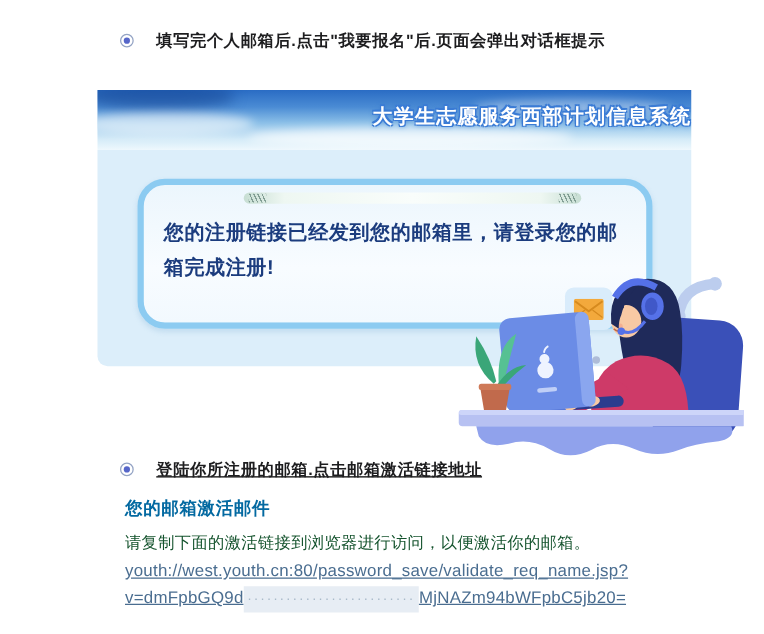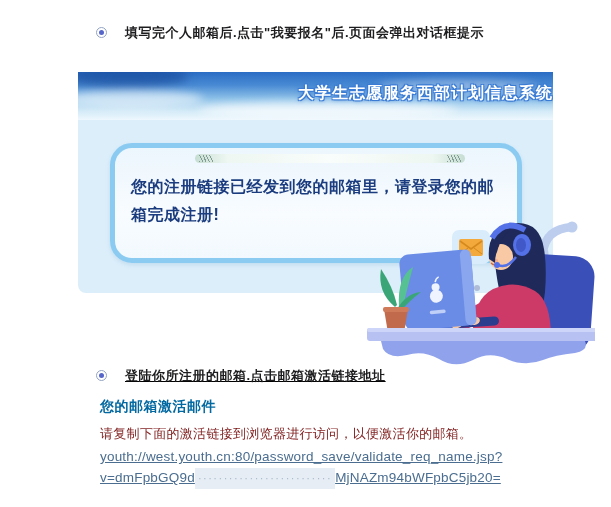--- a/index.html
+++ b/index.html
@@ -46,21 +46,21 @@
                  font-size:16px; font-weight:bold; color:#1b3c7e; line-height:28px; letter-spacing:0.5px; }
   .env-bubble { position:absolute; left:337px; top:82px; width:38px; height:34px;
                 background:#d9ecfb; border-radius:7px; display:flex; align-items:center; justify-content:center; }
   .env-tail { position:absolute; right:-3px; bottom:4px; width:9px; height:9px; background:#d9ecfb;
               transform:rotate(45deg); border-radius:2px; }
   .illus { position:absolute; left:277px; top:125px; width:240px; height:170px; }
 
   
   .email { position:absolute; left:100px; top:398px; width:470px; }
   .email-subject { font-size:14px; font-weight:bold; color:#0369a1; letter-spacing:0.5px; margin-bottom:7px; }
-  .email-line { font-size:13px; color:#7f1d1d; line-height:22px; letter-spacing:0.3px; }
+  .email-line { font-size:13px; color:#14532d; line-height:22px; letter-spacing:0.3px; }
   .act-link { display:block; font-size:13.5px; color:#4a6d90; text-decoration:underline;
               line-height:21px; letter-spacing:0.2px; cursor:pointer; }
   .act-link.first { margin-top:1px; }
   .masked { display:inline-block; background:#e7edf4; color:#a9bac9; font-size:11px;
             letter-spacing:1.5px; padding:0 3px; vertical-align:baseline; }
 </style>
 </head>
 <body>
 
 <div class="page">

